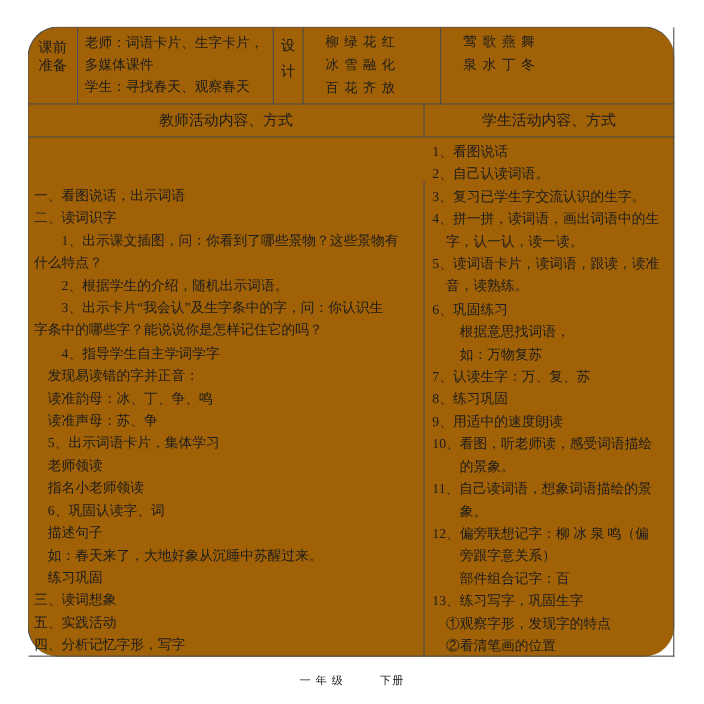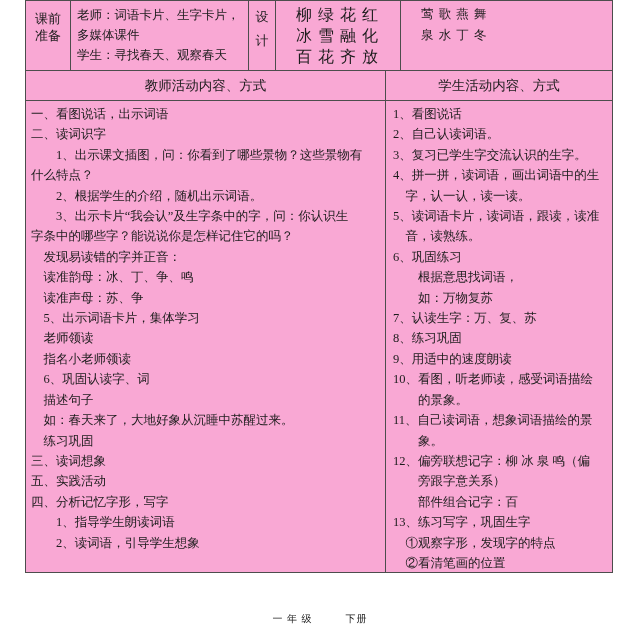--- a/index.html
+++ b/index.html
@@ -3,23 +3,24 @@
 <meta charset="utf-8">
 <style>
   html,body{margin:0;padding:0;}
   body{
     width:640px;height:640px;position:relative;background:#ffffff;
     font-family:"Liberation Serif","DejaVu Serif",serif;
     color:#1c1c1c;
     -webkit-font-smoothing:antialiased;
   }
   .tbl{
-    position:absolute;left:25px;top:0;width:587px;
+    position:absolute;left:25px;top:24px;width:587px;
     border-top:1px solid #4d4d4d;border-left:1px solid #4d4d4d;
-    background:#f9a8d4;
+    background:#a16207;
+    border-radius:28px;
   }
   .row{display:flex;}
   .cell{
     box-sizing:border-box;
     border-right:1px solid #4d4d4d;border-bottom:1px solid #4d4d4d;
     overflow:hidden;
   }
   .prep-row{height:70px;}
   .prep-label{
     width:45px;text-align:center;padding-top:9px;
@@ -27,32 +28,32 @@
   }
   .prep-materials{
     width:178px;padding:4px 4px 0 6px;
     font-size:12.5px;
   }
   .prep-materials .line{line-height:20px;}
   .design-label{
     width:27px;text-align:center;padding-top:4px;
     font-size:13px;line-height:24px;white-space:pre-line;
   }
-  .words-a{width:125px;padding:3px 0 0 20px;font-size:16px;}
+  .words-a{width:125px;padding:3px 0 0 20px;font-size:12px;}
   .words-b{flex:1;padding:3px 0 0 20px;font-size:12.5px;}
   .words-a .line,.words-b .line{line-height:21px;letter-spacing:1px;}
   .header-row{height:30px;}
   .th-left{width:360px;}
   .th-right{flex:1;text-align:center;}
   .th-left,.th-right{
     display:flex;align-items:center;justify-content:center;
     font-size:13.5px;
   }
   .body-row{height:472px;}
-  .body-left{width:360px;padding:3px 2px 0 5px;}
+  .body-left{width:360px;padding:3px 2px 0 5px;margin-top:40px;}
   .body-right{flex:1;padding:3px 2px 0 7px;}
   .body-left,.body-right{font-size:12.5px;}
   .body-left .line,.body-right .line{
     line-height:20.4px;white-space:pre;
   }
   .line{white-space:pre;}
   .footer{
     position:absolute;left:0;top:612px;width:640px;
     text-align:center;font-size:10px;letter-spacing:1px;
   }
@@ -87,20 +88,21 @@
   </div>
   <div class="row body-row">
     <div class="cell body-left">
         <div class="line">一、看图说话，出示词语</div>
         <div class="line">二、读词识字</div>
         <div class="line">　　1、出示课文插图，问：你看到了哪些景物？这些景物有</div>
         <div class="line">什么特点？</div>
         <div class="line">　　2、根据学生的介绍，随机出示词语。</div>
         <div class="line">　　3、出示卡片“我会认”及生字条中的字，问：你认识生</div>
         <div class="line">字条中的哪些字？能说说你是怎样记住它的吗？</div>
+        <div class="line">　　4、指导学生自主学词学字</div>
         <div class="line">　发现易读错的字并正音：</div>
         <div class="line">　读准韵母：冰、丁、争、鸣</div>
         <div class="line">　读准声母：苏、争</div>
         <div class="line">　5、出示词语卡片，集体学习</div>
         <div class="line">　老师领读</div>
         <div class="line">　指名小老师领读</div>
         <div class="line">　6、巩固认读字、词</div>
         <div class="line">　描述句子</div>
         <div class="line">　如：春天来了，大地好象从沉睡中苏醒过来。</div>
         <div class="line">　练习巩固</div>

